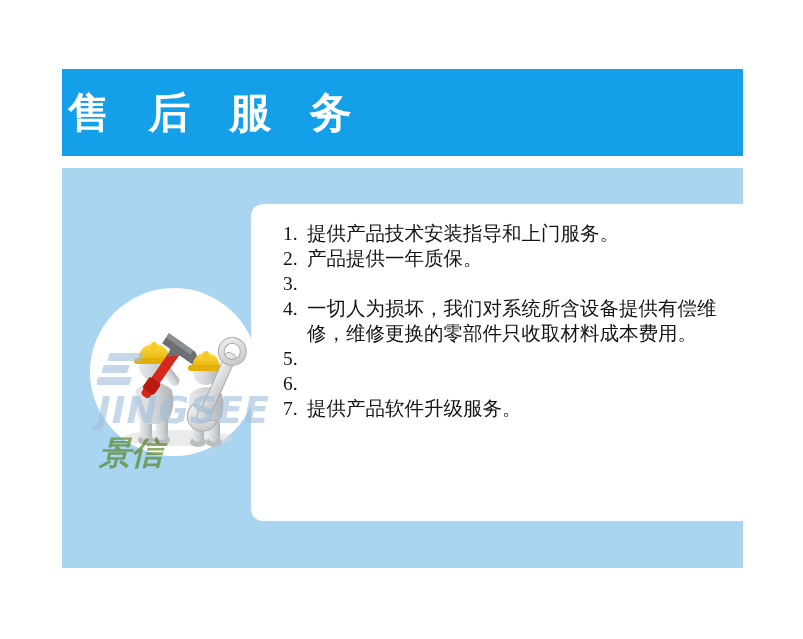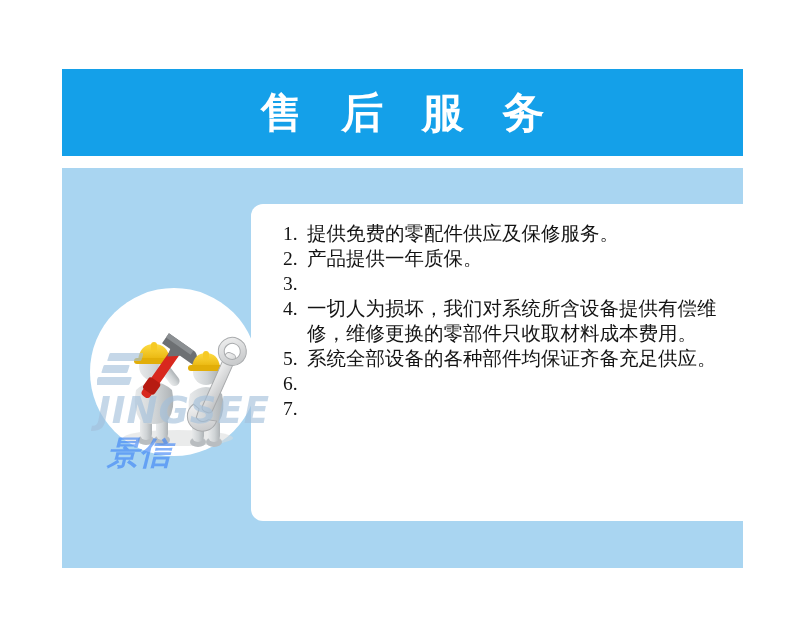--- a/index.html
+++ b/index.html
@@ -3,21 +3,21 @@
 <meta charset="utf-8">
 <style>
   html,body{margin:0;padding:0;}
   body{
     width:803px;height:639px;position:relative;background:#ffffff;overflow:hidden;
     font-family:"Liberation Serif","DejaVu Serif",serif;
   }
   
   .banner{
     position:absolute;left:62px;top:69px;width:681px;height:87px;
-    background:#14A0E9;display:flex;align-items:center;justify-content:center;
+    background:#14A0E9;display:flex;align-items:center;justify-content:flex-start;
   }
   .banner-title{
     color:#ffffff;font-family:"DejaVu Sans","Liberation Sans",sans-serif;
     font-weight:700;font-size:42px;letter-spacing:12px;white-space:pre;
     transform:translateX(6px);
   }
   
   .panel{
     position:absolute;left:62px;top:168px;width:681px;height:400px;
     background:#A9D5F1;z-index:0;
@@ -46,60 +46,60 @@
     position:absolute;left:97px;top:349px;z-index:3;display:flex;align-items:flex-start;
     opacity:0.62;pointer-events:none;flex-direction:column;
   }
   .wm-logo{margin-right:6px;}
   .wm-en{
     font-family:"DejaVu Sans","Liberation Sans",sans-serif;
     font-style:italic;font-weight:700;font-size:37px;color:#A3C0DB;letter-spacing:1px;
   }
   .wm-cn{
     font-family:"DejaVu Sans","Liberation Sans",sans-serif;
-    font-style:italic;font-weight:700;font-size:32px;color:#3b82f6;margin-left:10px;
+    font-style:italic;font-weight:700;font-size:32px;color:#4d7c0f;margin-left:2px;
   }
 </style>
 </head>
 <body>
 
 <div>
 
   <div class="banner">
     <span class="banner-title">售 后 服 务</span>
   </div>
 
   <div class="panel"></div>
 
   <div class="card">
     <ul class="service-list">
       <li class="li-row">
         <span class="li-num">1.</span>
-        <span class="li-text">提供免费的零配件供应及保修服务。</span>
+        <span class="li-text">提供产品技术安装指导和上门服务。</span>
       </li>
     <li class="li-row">
         <span class="li-num">2.</span>
         <span class="li-text">产品提供一年质保。</span>
       </li>
         <li class="li-row">
         <span class="li-num">3.</span>
       </li>
         <li class="li-row">
         <span class="li-num">4.</span>
         <span class="li-text">一切人为损坏，我们对系统所含设备提供有偿维修，维修更换的零部件只收取材料成本费用。</span>
       </li>
         <li class="li-row">
         <span class="li-num">5.</span>
-        <span class="li-text">系统全部设备的各种部件均保证齐备充足供应。</span>
       </li>
         <li class="li-row">
         <span class="li-num">6.</span>
       </li>
         <li class="li-row">
         <span class="li-num">7.</span>
+        <span class="li-text">提供产品软件升级服务。</span>
       </li>
       </ul>
   </div>
 
   <div class="circle">
     <svg width="168" height="168" viewBox="0 0 168 168">
       <defs>
         <linearGradient id="gGray" x1="0" y1="0" x2="1" y2="0">
           <stop offset="0" stop-color="#e8eaeb"></stop>
           <stop offset="0.55" stop-color="#cfd3d5"></stop>

